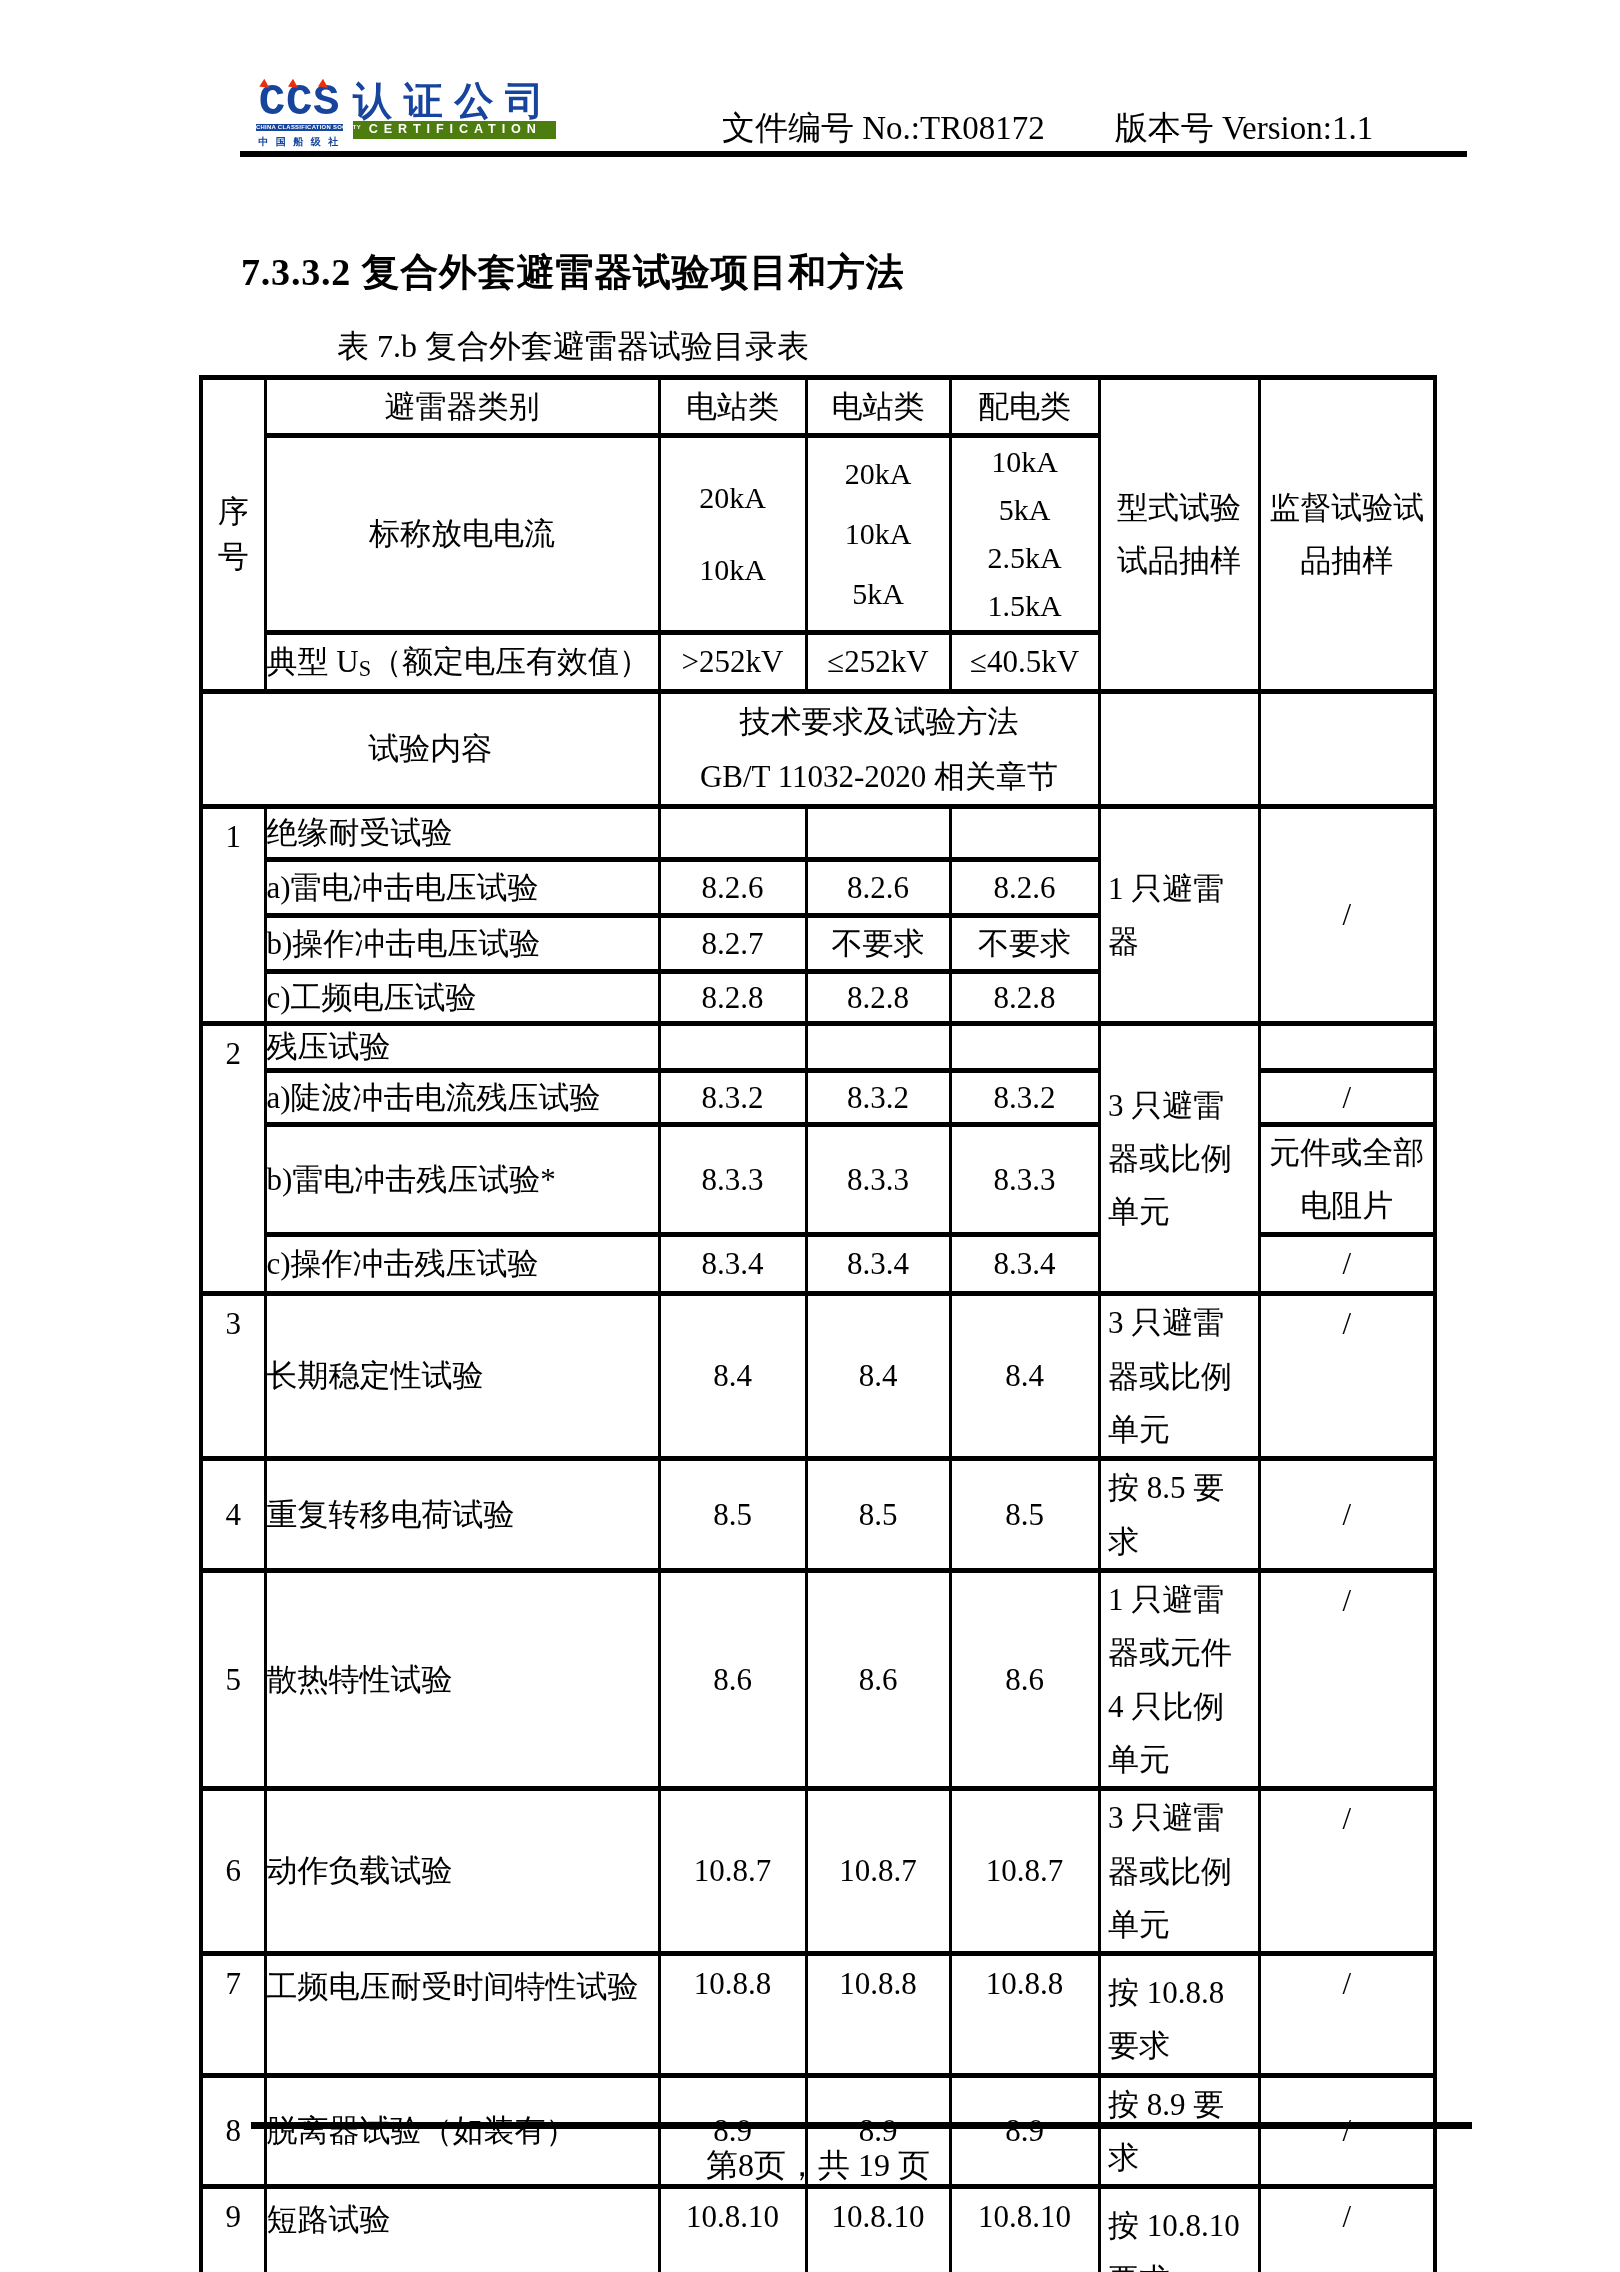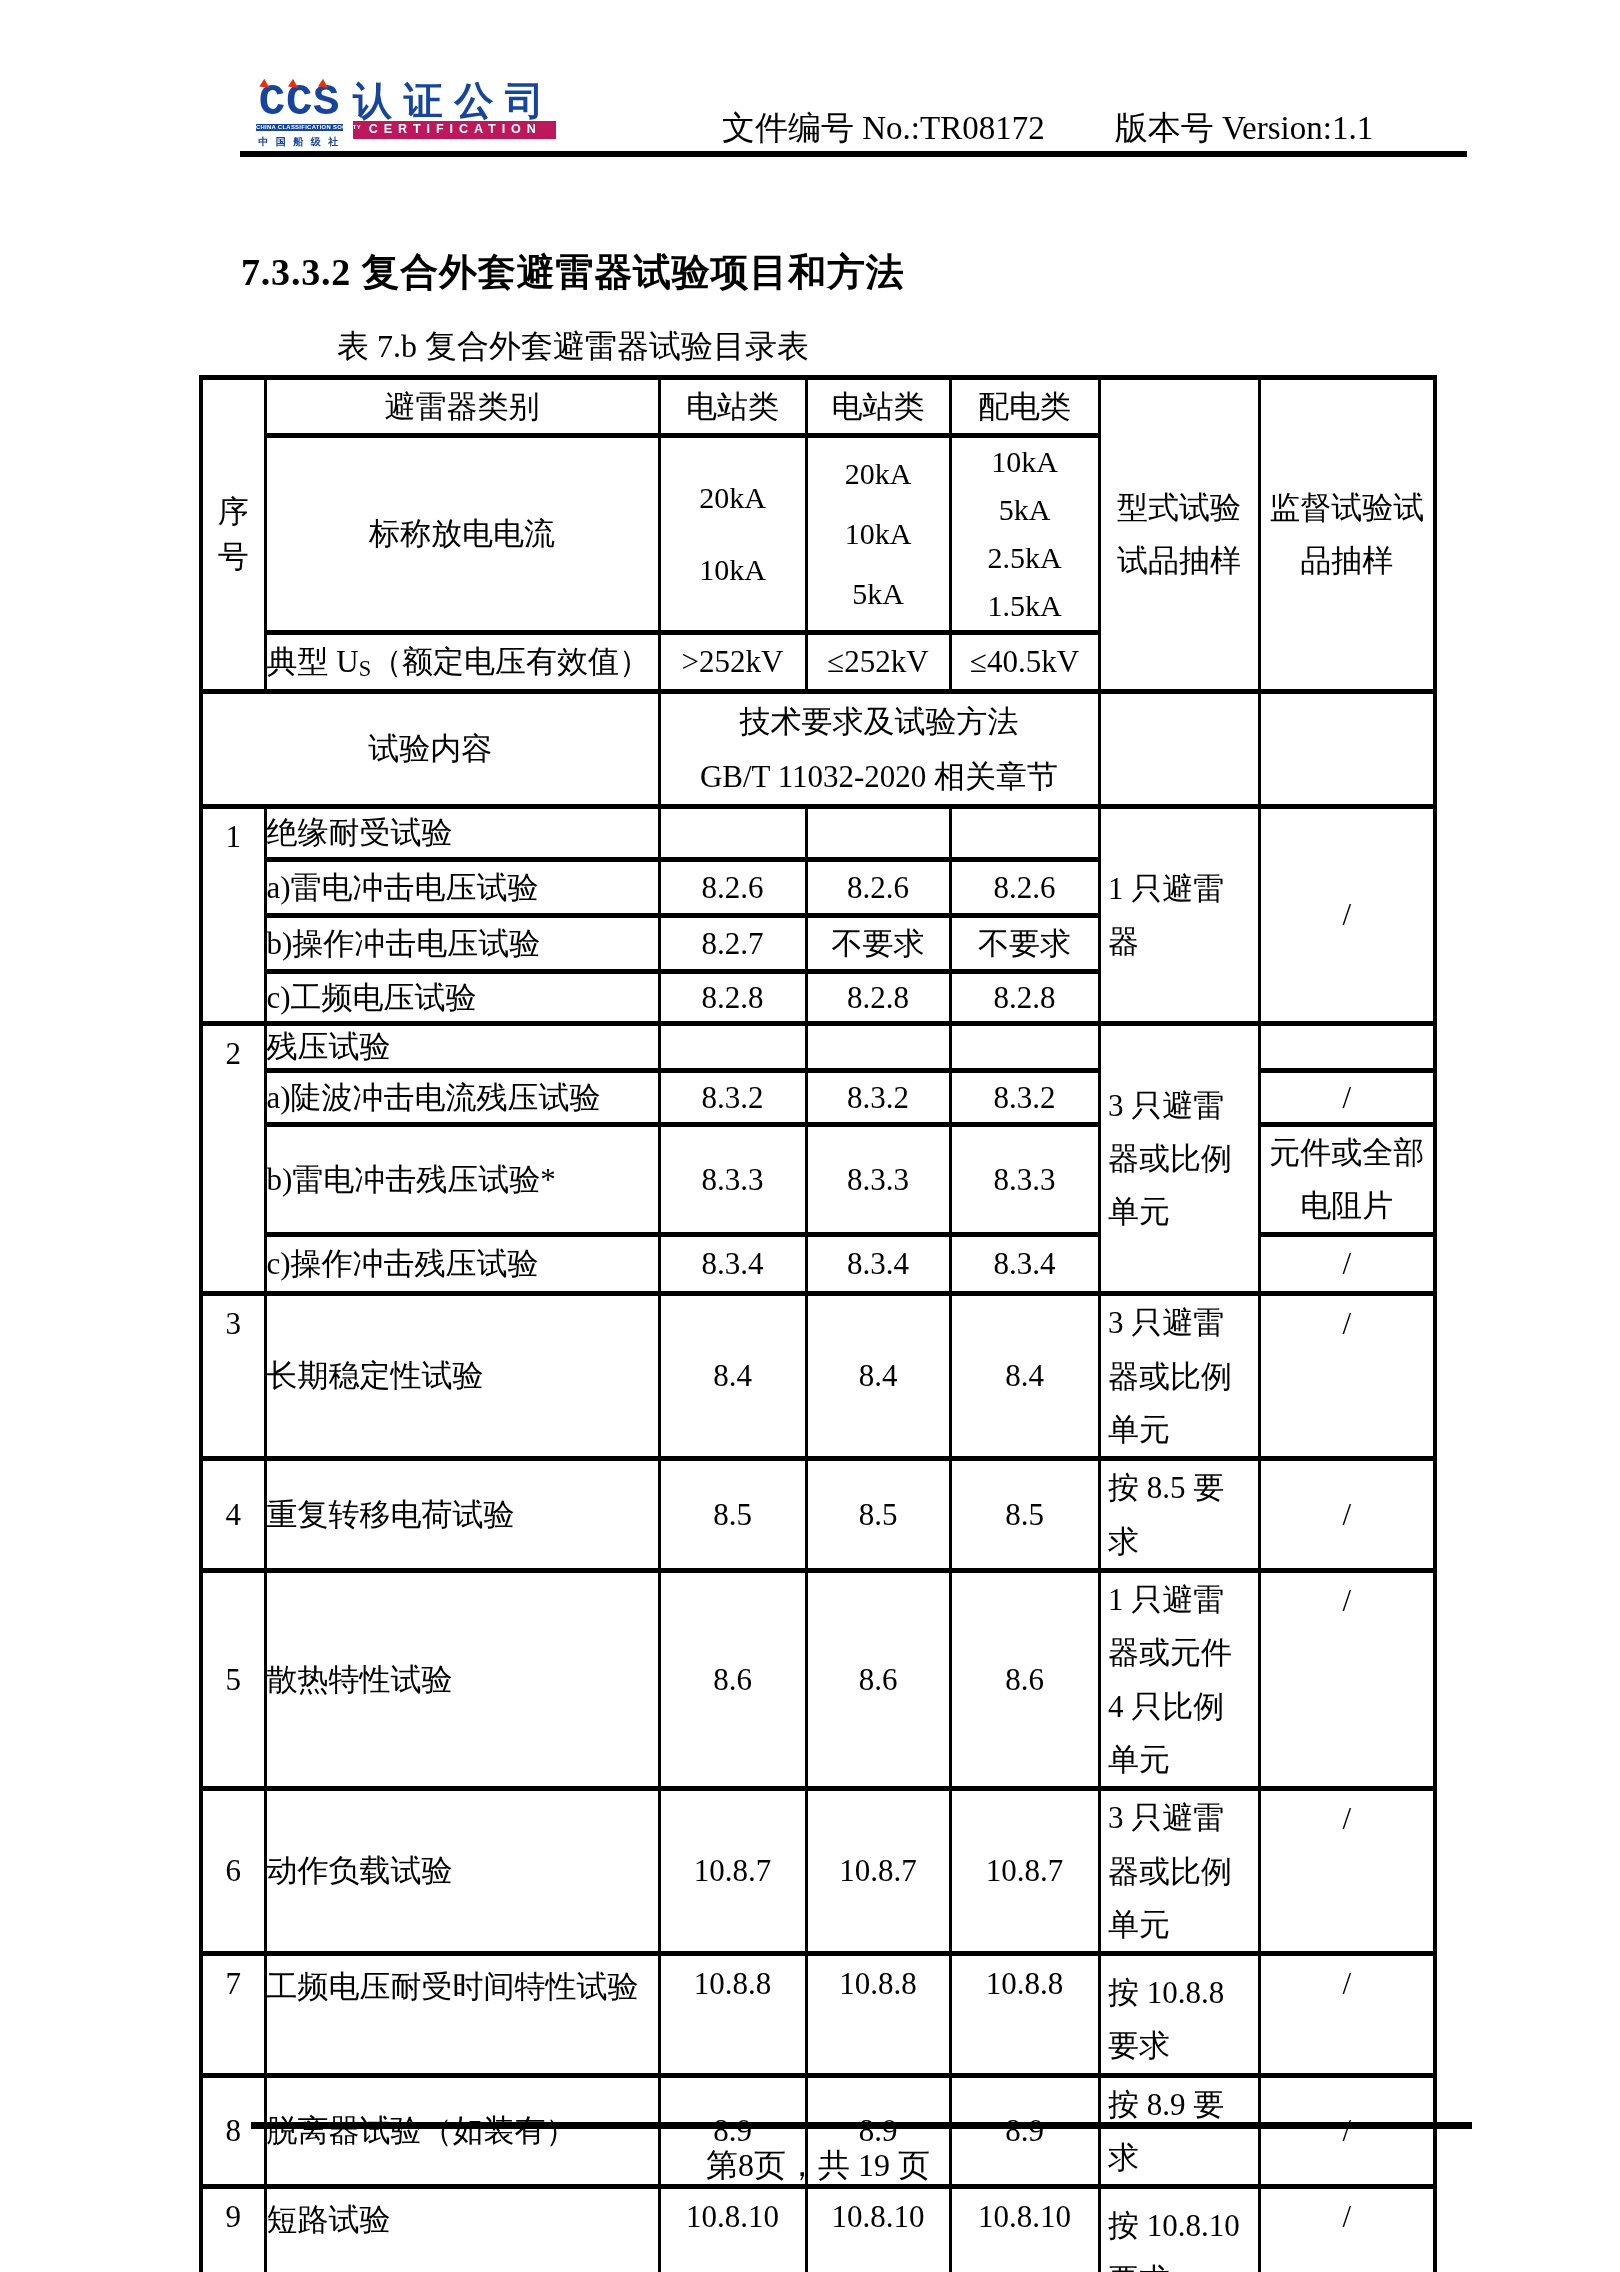--- a/index.html
+++ b/index.html
@@ -11,21 +11,21 @@
   .logo-left { width:87px; position:relative; text-align:center; }
   .ccs-word { font-family:Liberation Mono, monospace; font-weight:bold; font-size:44px; line-height:40px;
               color:#17459d; letter-spacing:0.8px; position:relative; }
   .ccs-accent { position:absolute; width:10px; height:9.2px; background:#e8300e;
                 clip-path:polygon(50% 0, 100% 100%, 0 85%); }
   .ccs-bar { background:#17459d; color:#fff; font-family:"Liberation Sans",sans-serif;
              font-size:5.9px; font-weight:bold; letter-spacing:0.3px; padding:0.8px 0; margin-top:1.7px; white-space:nowrap; }
   .ccs-cn { color:#17459d; font-size:10px; font-weight:bold; letter-spacing:2.5px; margin-top:4px; white-space:nowrap; }
   .logo-right { display:flex; flex-direction:column; }
   .rz-cn { color:#17459d; font-size:39px; font-weight:bold; letter-spacing:11.7px; line-height:37px; white-space:nowrap; }
-  .cert-bar { background:#be185d; color:#fff; font-family:"Liberation Sans",sans-serif; font-weight:bold;
+  .cert-bar { background:#4d7c0f; color:#fff; font-family:"Liberation Sans",sans-serif; font-weight:bold;
               font-size:12.6px; letter-spacing:5.9px; padding:1.7px 5px 2.5px 6.7px; margin-top:1.7px; text-align:center; white-space:nowrap; }
   .doc-meta { position:absolute; left:722px; top:106px; font-size:33px; white-space:nowrap; display:flex; gap:70px; }
   .header-rule { position:absolute; left:240px; top:151px; width:1227px; height:5.9px; background:#000; }
 
   
   .page-title { position:absolute; left:241px; top:247px; font-size:38px; font-weight:bold; letter-spacing:0.8px; }
   .table-caption { position:absolute; left:337px; top:325px; font-size:32px; }
 
   
   .tbl-wrap { position:absolute; left:199px; top:375px; }

